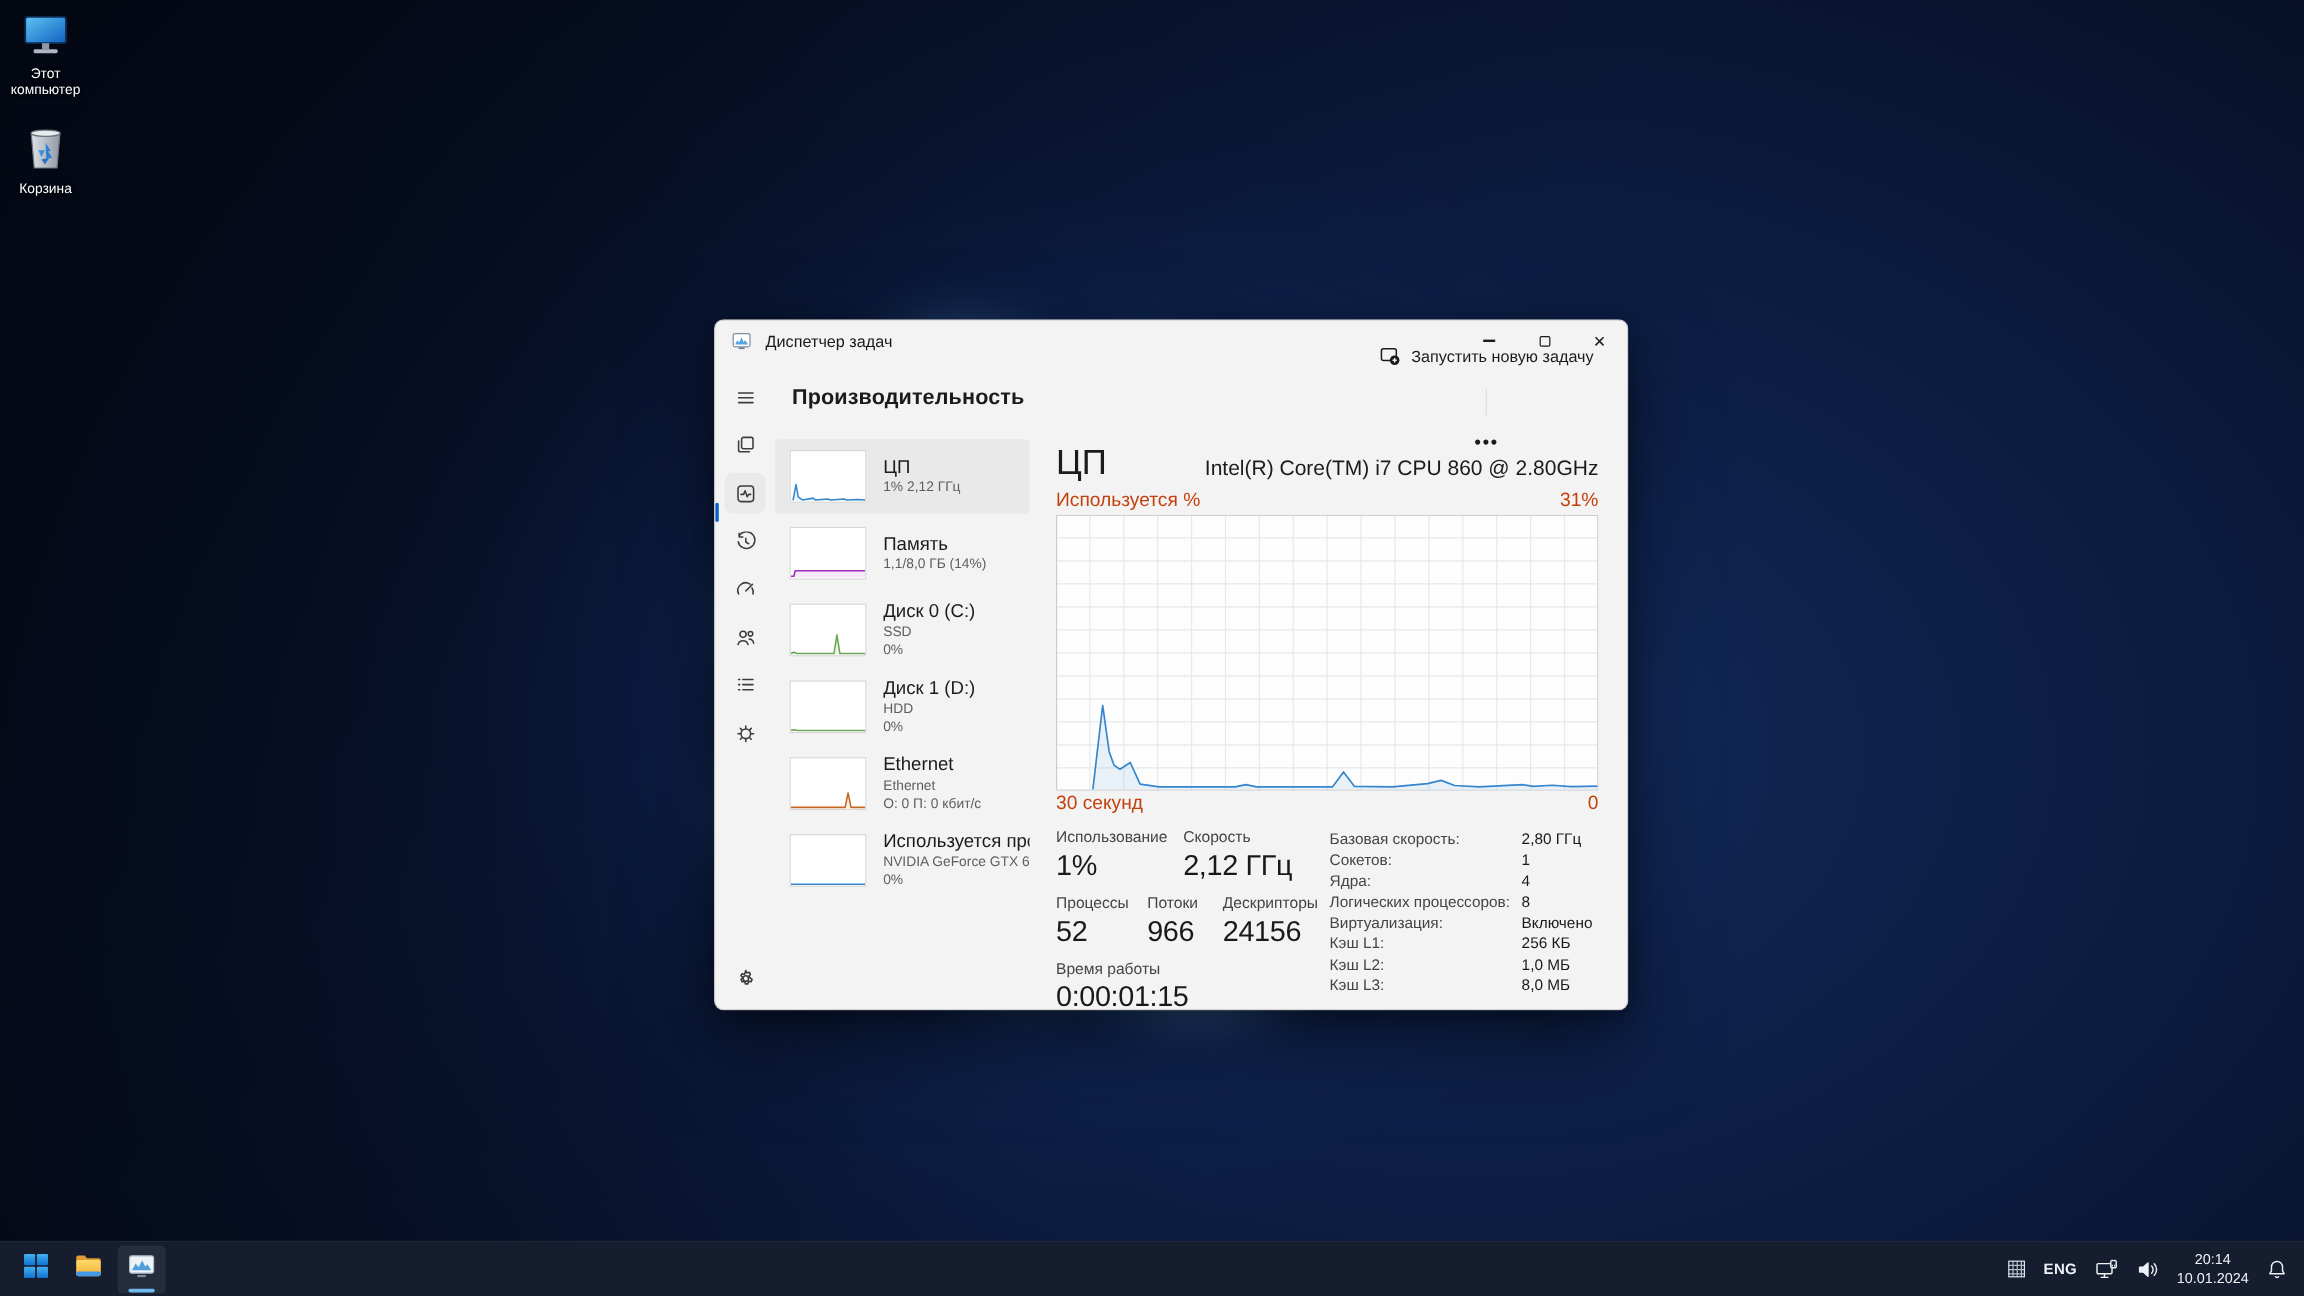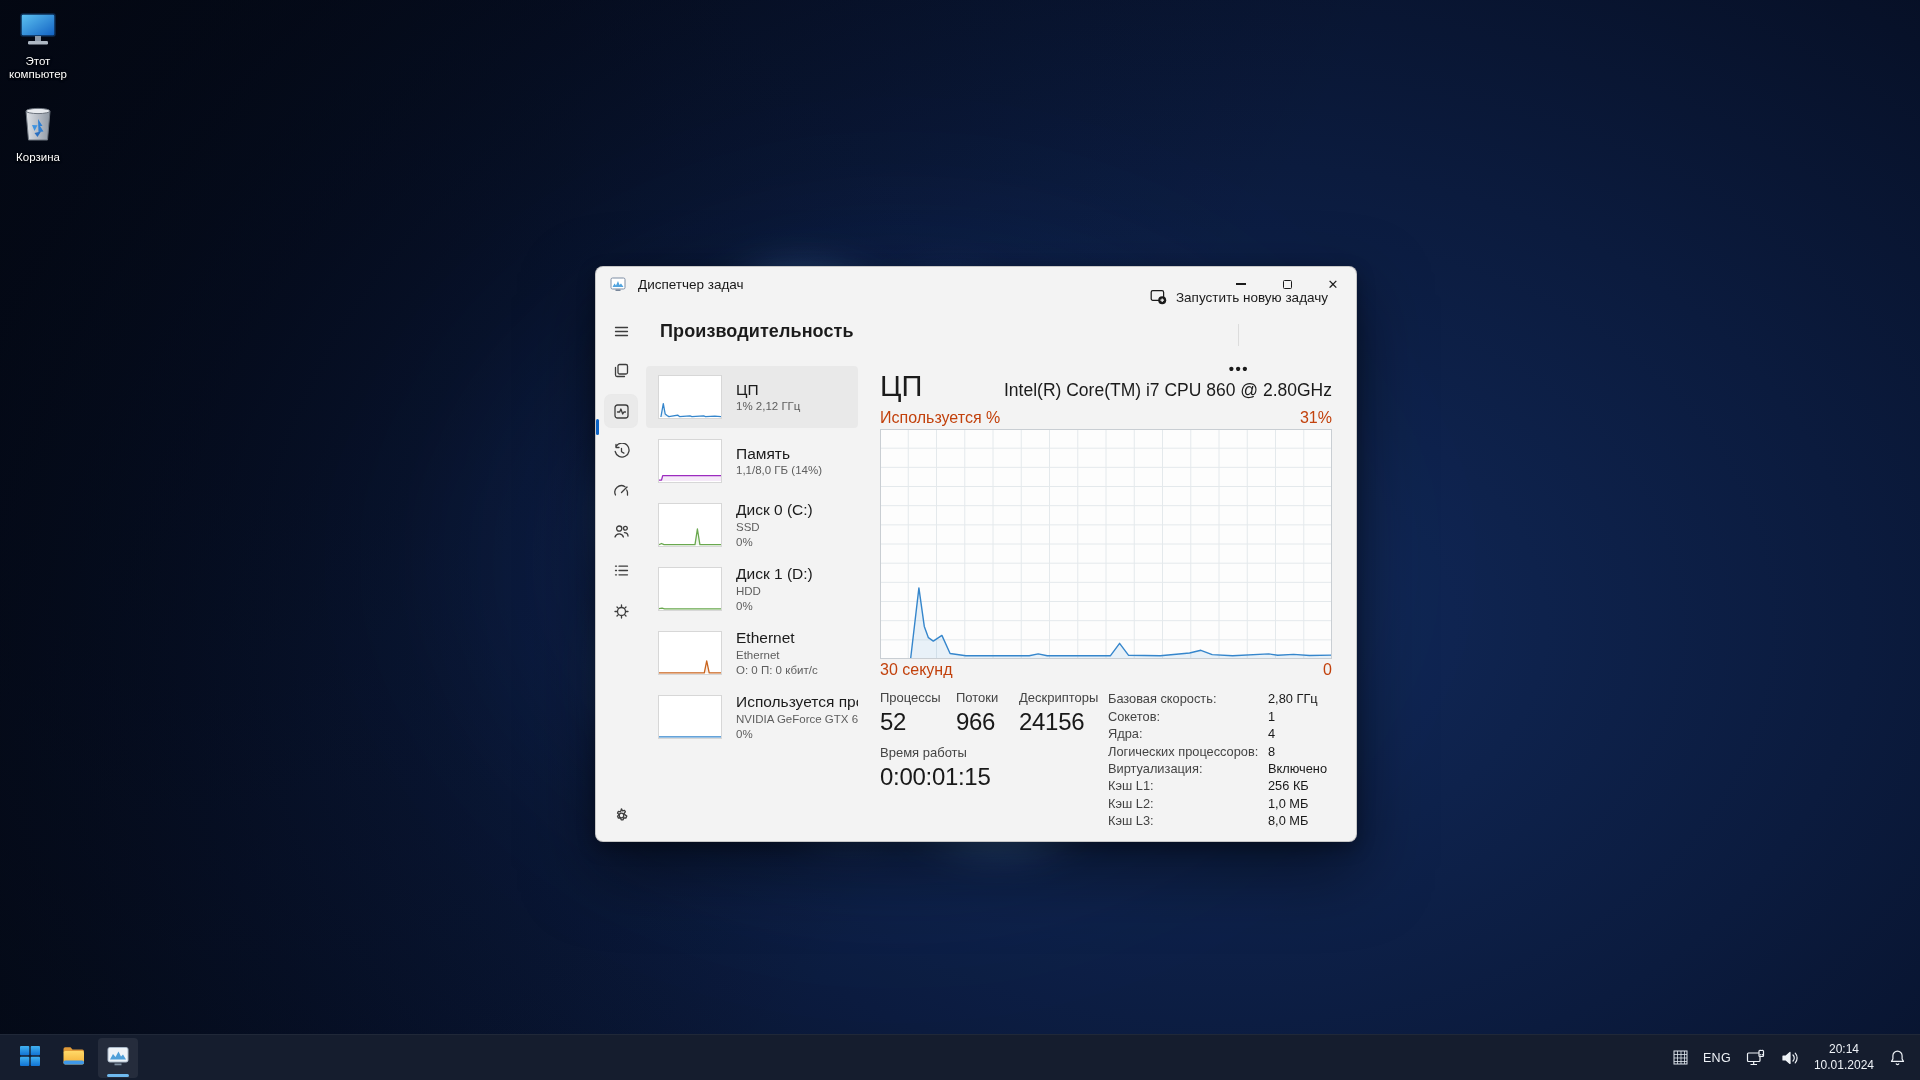--- a/index.html
+++ b/index.html
@@ -95,21 +95,21 @@
 
   
   .taskbar { position:absolute; left:0; right:0; bottom:0; height:46px; background:#151d2e; border-top:1px solid rgba(255,255,255,.05);
     display:flex; align-items:center; }
   .tb-left { display:flex; align-items:center; gap:4px; padding-left:10px; }
   .tb-btn { width:40px; height:40px; border-radius:4px; display:flex; align-items:center; justify-content:center; position:relative; }
   .tb-btn.active { background:rgba(255,255,255,.07); }
   .tb-btn .runline { position:absolute; bottom:1px; left:50%; transform:translateX(-50%); width:22px; height:3px; border-radius:2px; background:#6fb9ee; }
   .tb-right { margin-left:auto; display:flex; align-items:center; gap:15px; padding-right:14px; color:#eef2f7; }
   .tb-right svg { display:block; }
-  .lang { font-size:12.5px; font-weight:400; letter-spacing:.3px; }
+  .lang { font-size:12.5px; font-weight:700; letter-spacing:.3px; }
   .clock { text-align:center; font-size:12px; line-height:1.3; }
 </style>
 </head>
 <body>
 
 <div class="wallpaper">
   <div class="bloom">
     <div class="bloom-halo"></div>
     <div class="petal p1"></div>
       <div class="petal p2"></div>
@@ -390,20 +390,30 @@
         </svg>
     </div>
     <div class="axis-row bottom">
       <span>30 секунд</span>
       <span class="right">0</span>
     </div>
 
     <div class="stats">
       <div class="stats-left">
         <div class="sl-row">
+          <div class="sl-cell w106">
+            <div class="sl-label">Использование</div>
+            <div class="sl-value">1%</div>
+          </div>
+          <div class="sl-cell">
+            <div class="sl-label">Скорость</div>
+            <div class="sl-value">2,12 ГГц</div>
+          </div>
+        </div>
+        <div class="sl-row">
           <div class="sl-cell w76">
             <div class="sl-label">Процессы</div>
             <div class="sl-value">52</div>
           </div>
           <div class="sl-cell w63">
             <div class="sl-label">Потоки</div>
             <div class="sl-value">966</div>
           </div>
           <div class="sl-cell">
             <div class="sl-label">Дескрипторы</div>

